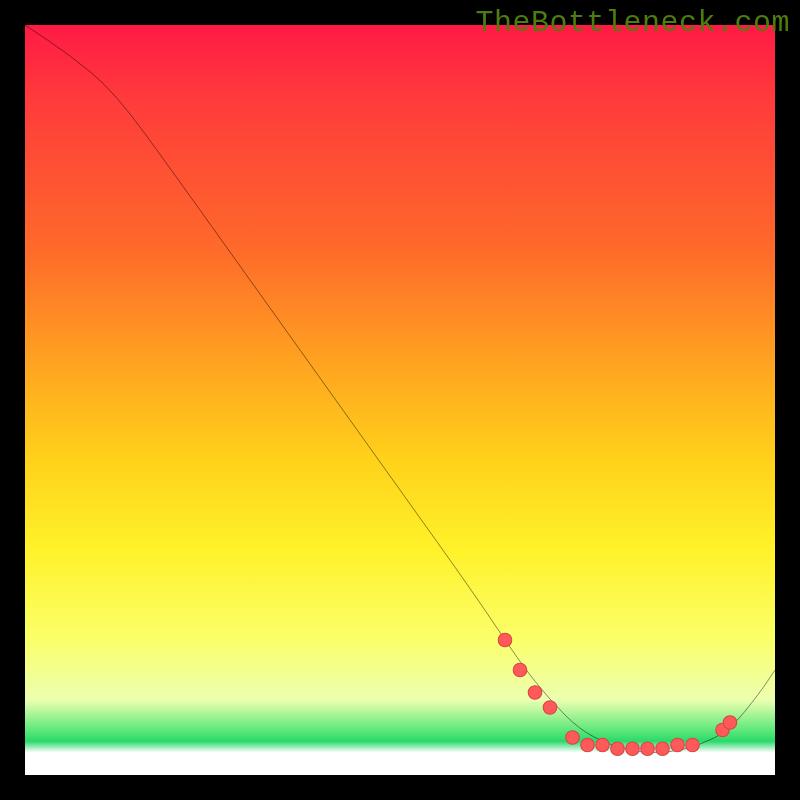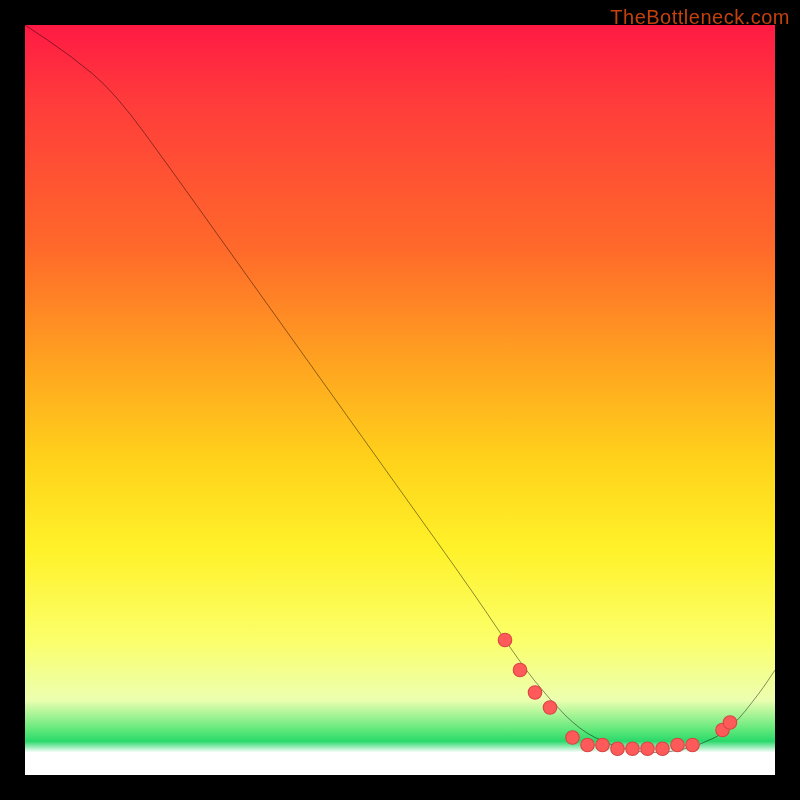--- a/index.html
+++ b/index.html
@@ -14,25 +14,26 @@
   .frame {
     position: relative;
     width: 800px;
     height: 800px;
     background: #000;
   }
   .watermark {
     position: absolute;
     top: 6px;
     right: 10px;
-    color: #c2410c;
-    font-size: 20px;
+    color: #4d7c0f;
+    font-size: 30px;
     font-weight: 500;
     letter-spacing: 0.5px;
     z-index: 5;
+    font-family: Liberation Mono, monospace;
   }
   .plot-area {
     position: absolute;
     left: 25px;
     top: 25px;
     width: 750px;
     height: 750px;
     
     background: linear-gradient(
       to bottom,

